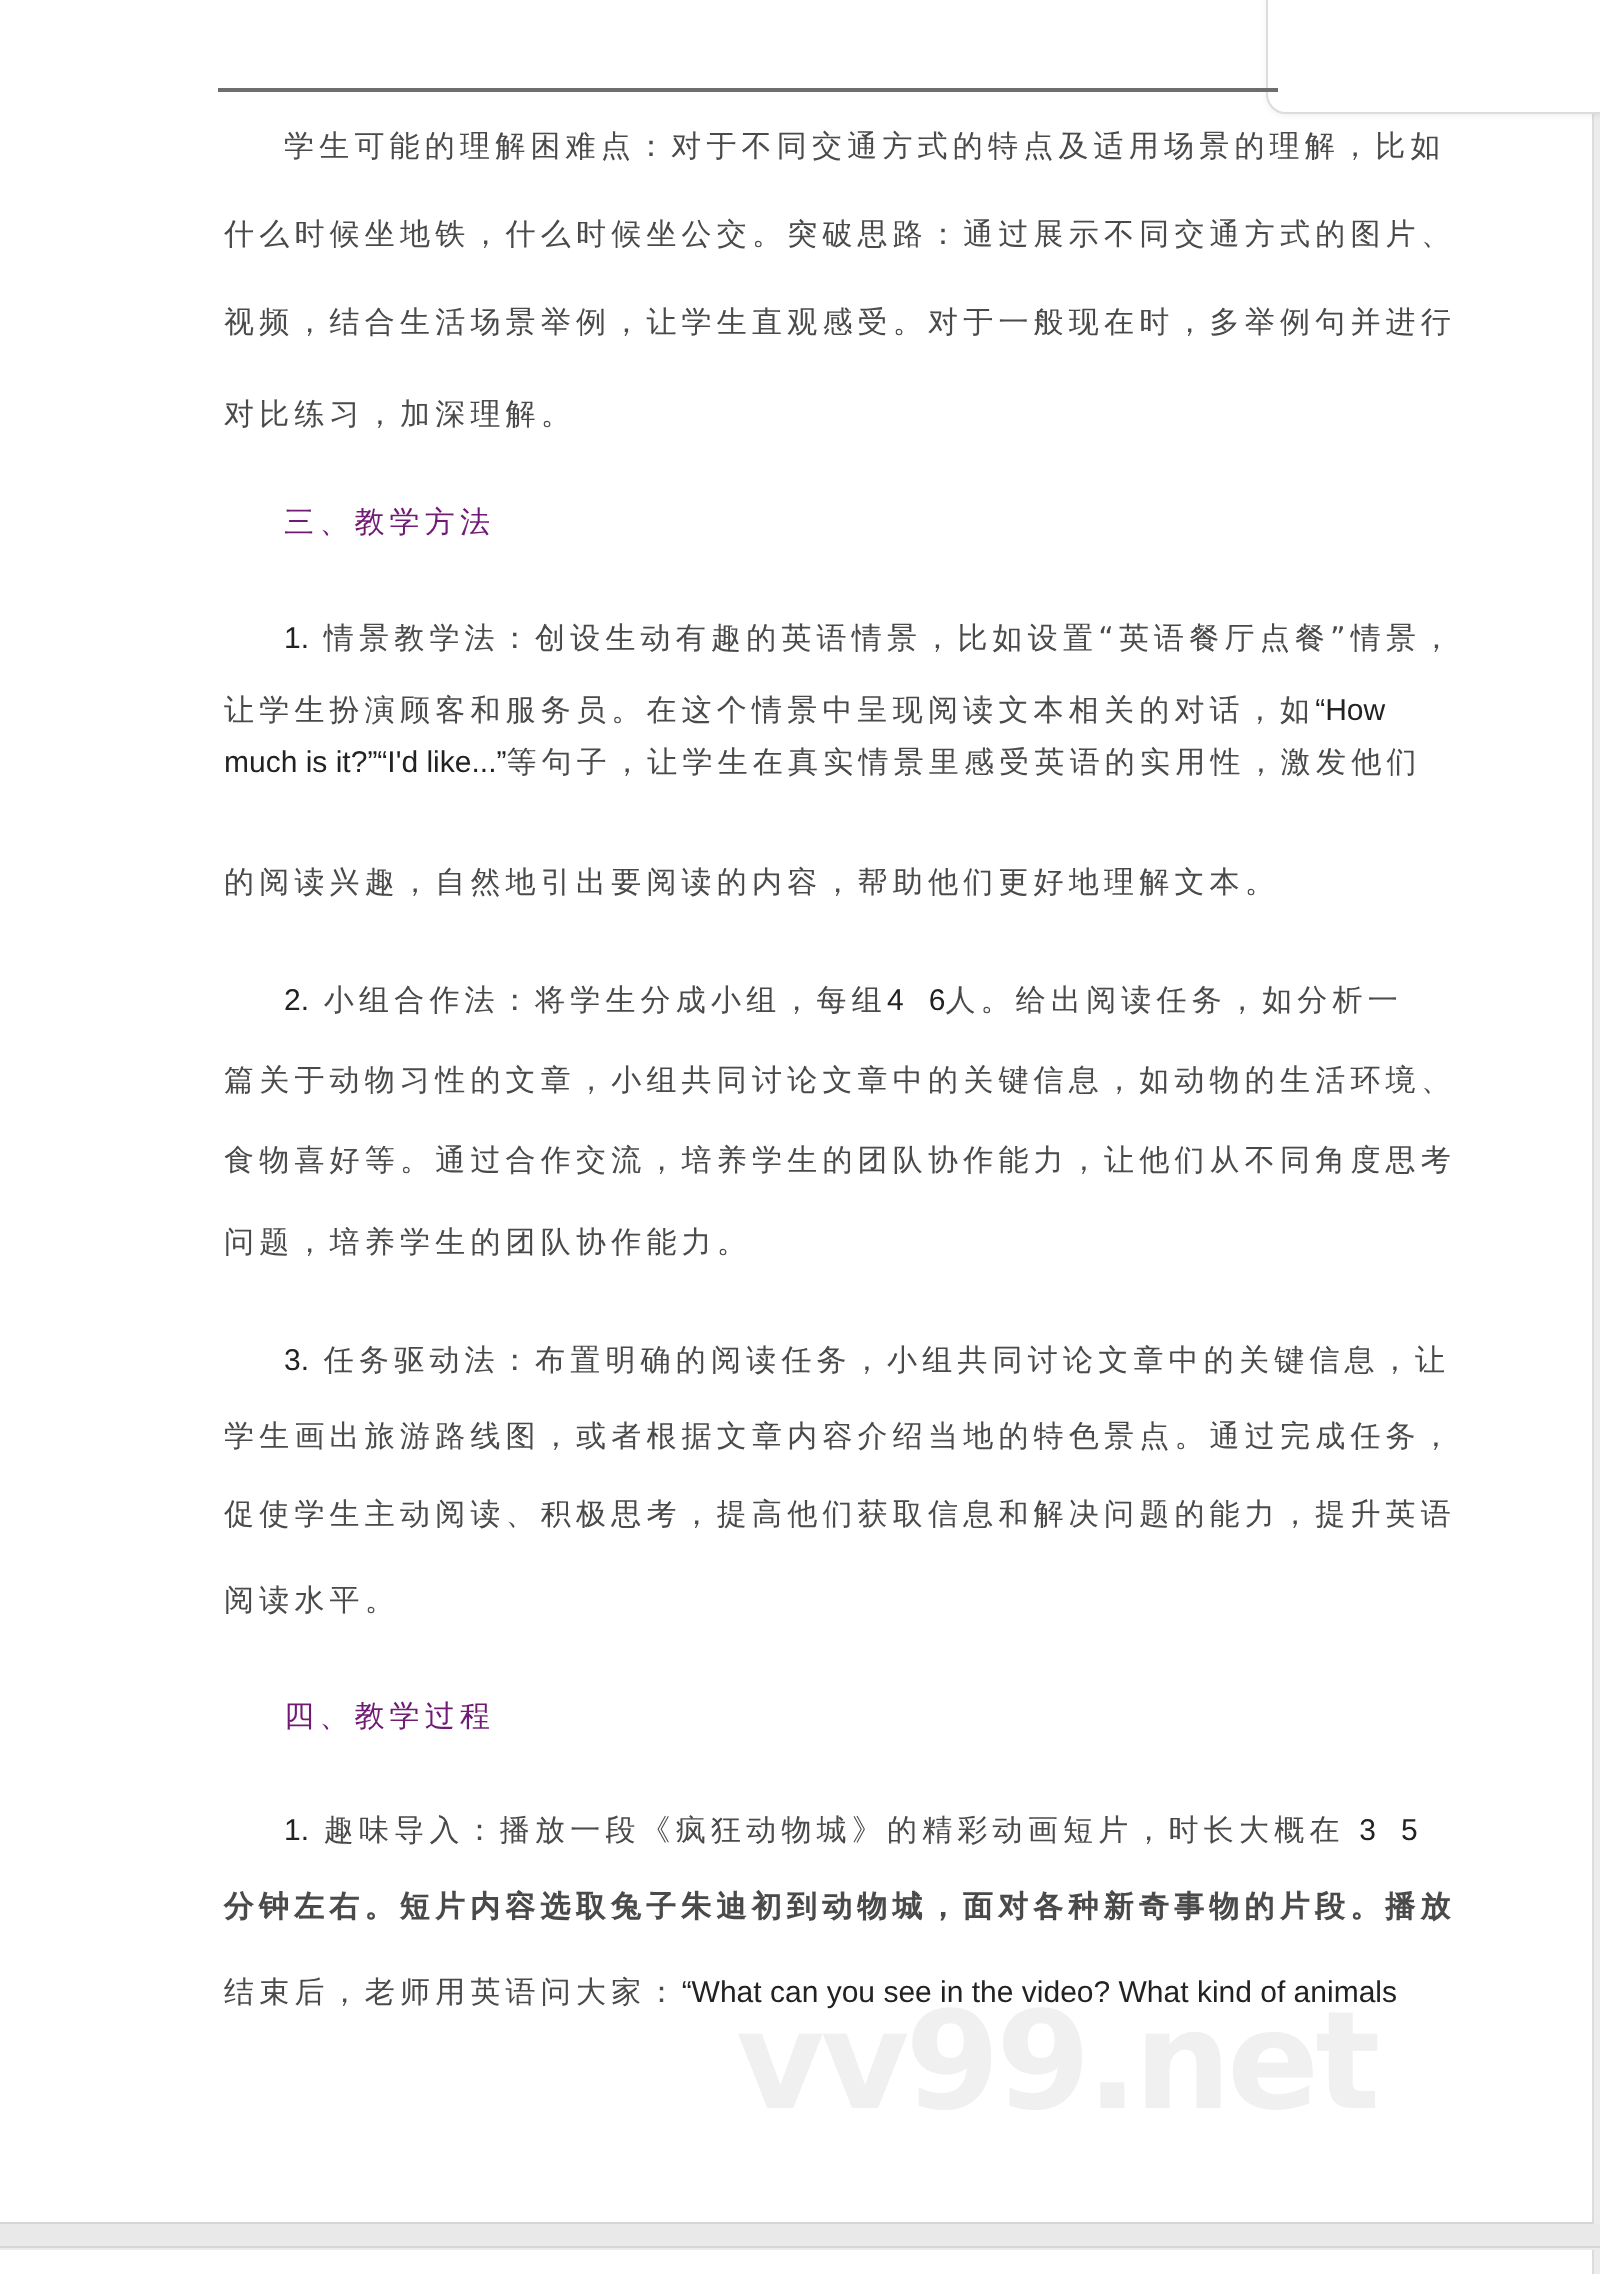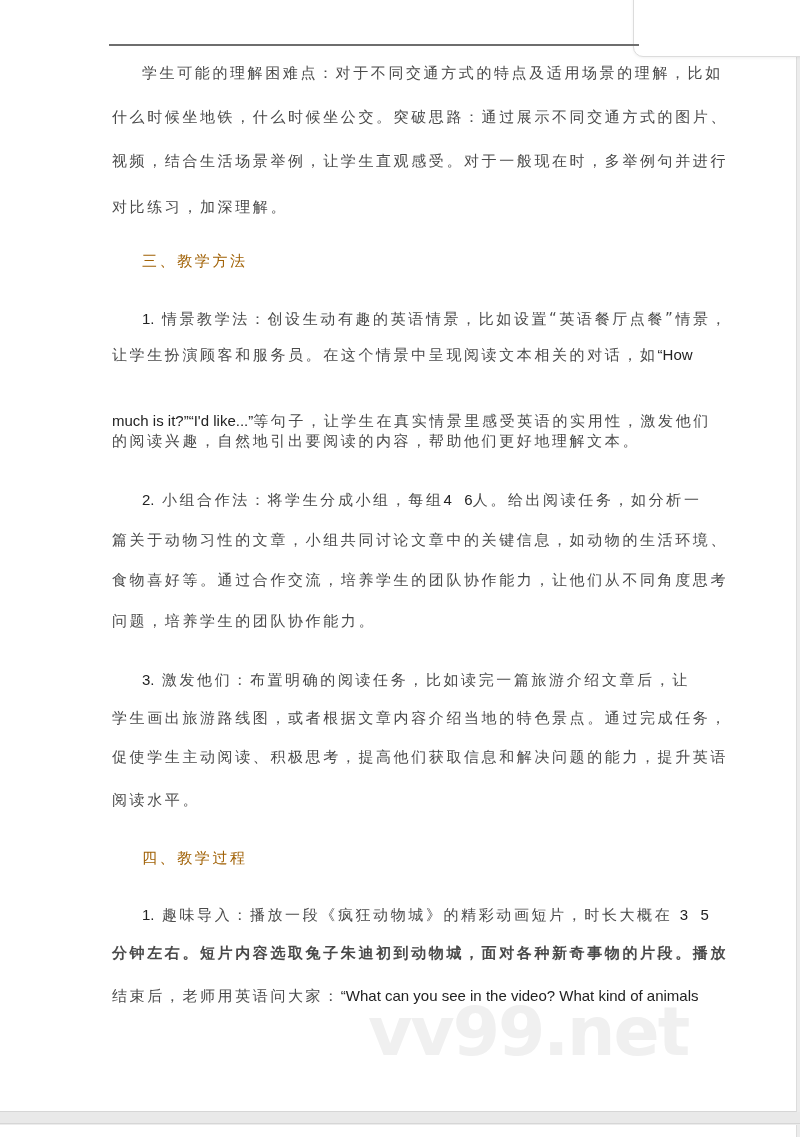--- a/index.html
+++ b/index.html
@@ -30,21 +30,21 @@
     background: #ffffff; border: 1px solid #dcdcdc; border-bottom-left-radius: 10px;
     box-shadow: 0 1px 3px rgba(0,0,0,0.06);
   }
 
   .line {
     position: absolute; left: 112px; width: 580px;
     font-size: 15px; line-height: 20px; color: #4a4a4a;
     letter-spacing: 2.6px; white-space: nowrap;
   }
   .line.indent { left: 142px; }
-  .heading { color: #a16207; }
+  .heading { color: #701a75; }
   .latin {
     font-family: "Liberation Sans", sans-serif; color: #222222; letter-spacing: 0;
     font-size: 15px;
   }
   .num { font-family: "Liberation Sans", sans-serif; color: #222; letter-spacing: 0; font-weight: normal; }
 
   .watermark {
     position: absolute; left: 368px; top: 990px;
     font-family: "DejaVu Sans", sans-serif; font-weight: bold;
     font-size: 68px; line-height: 84px; color: #f0f0f0; letter-spacing: -2px;
@@ -68,36 +68,36 @@
 
     <div class="line indent heading" style="top:251px;">三、教学方法</div>
 
     <div class="line indent" style="top:309px;">
       <span class="num">1.</span>
       <span>情景教学法：创设生动有趣的英语情景，比如设置“英语餐厅点餐”情景，</span>
     </div>
     <div class="line" style="top:345px;">
       <span>让学生扮演顾客和服务员。在这个情景中呈现阅读文本相关的对话，如</span><span class="latin">“How</span>
     </div>
-    <div class="line" style="top:411px;">
+    <div class="line" style="top:371px;">
       <span class="latin">much is it?”“I'd like...”</span><span>等句子，让学生在真实情景里感受英语的实用性，激发他们</span>
     </div>
     <div class="line" style="top:431px;">的阅读兴趣，自然地引出要阅读的内容，帮助他们更好地理解文本。</div>
 
     <div class="line indent" style="top:490px;">
       <span class="num">2.</span>
       <span>小组合作法：将学生分成小组，每组</span><span class="latin" style="white-space:pre;margin-top:28px;">4   6</span><span>人。给出阅读任务，如分析一</span>
     </div>
     <div class="line" style="top:530px;">篇关于动物习性的文章，小组共同讨论文章中的关键信息，如动物的生活环境、</div>
     <div class="line" style="top:570px;">食物喜好等。通过合作交流，培养学生的团队协作能力，让他们从不同角度思考</div>
     <div class="line" style="top:611px;">问题，培养学生的团队协作能力。</div>
 
     <div class="line indent" style="top:670px;">
       <span class="num">3.</span>
-      <span>激发他们：布置明确的阅读任务，比如读完一篇旅游介绍文章后，让</span>
+      <span>任务驱动法：布置明确的阅读任务，小组共同讨论文章中的关键信息，让</span>
     </div>
     <div class="line" style="top:747px;">促使学生主动阅读、积极思考，提高他们获取信息和解决问题的能力，提升英语</div>
     <div class="line" style="top:708px;">学生画出旅游路线图，或者根据文章内容介绍当地的特色景点。通过完成任务，</div>
     <div class="line" style="top:790px;">阅读水平。</div>
 
     <div class="line indent heading" style="top:848px;">四、教学过程</div>
 
     <div class="line indent" style="top:905px;">
       <span class="num">1.</span>
       <span>趣味导入：播放一段《疯狂动物城》的精彩动画短片，时长大概在</span>

